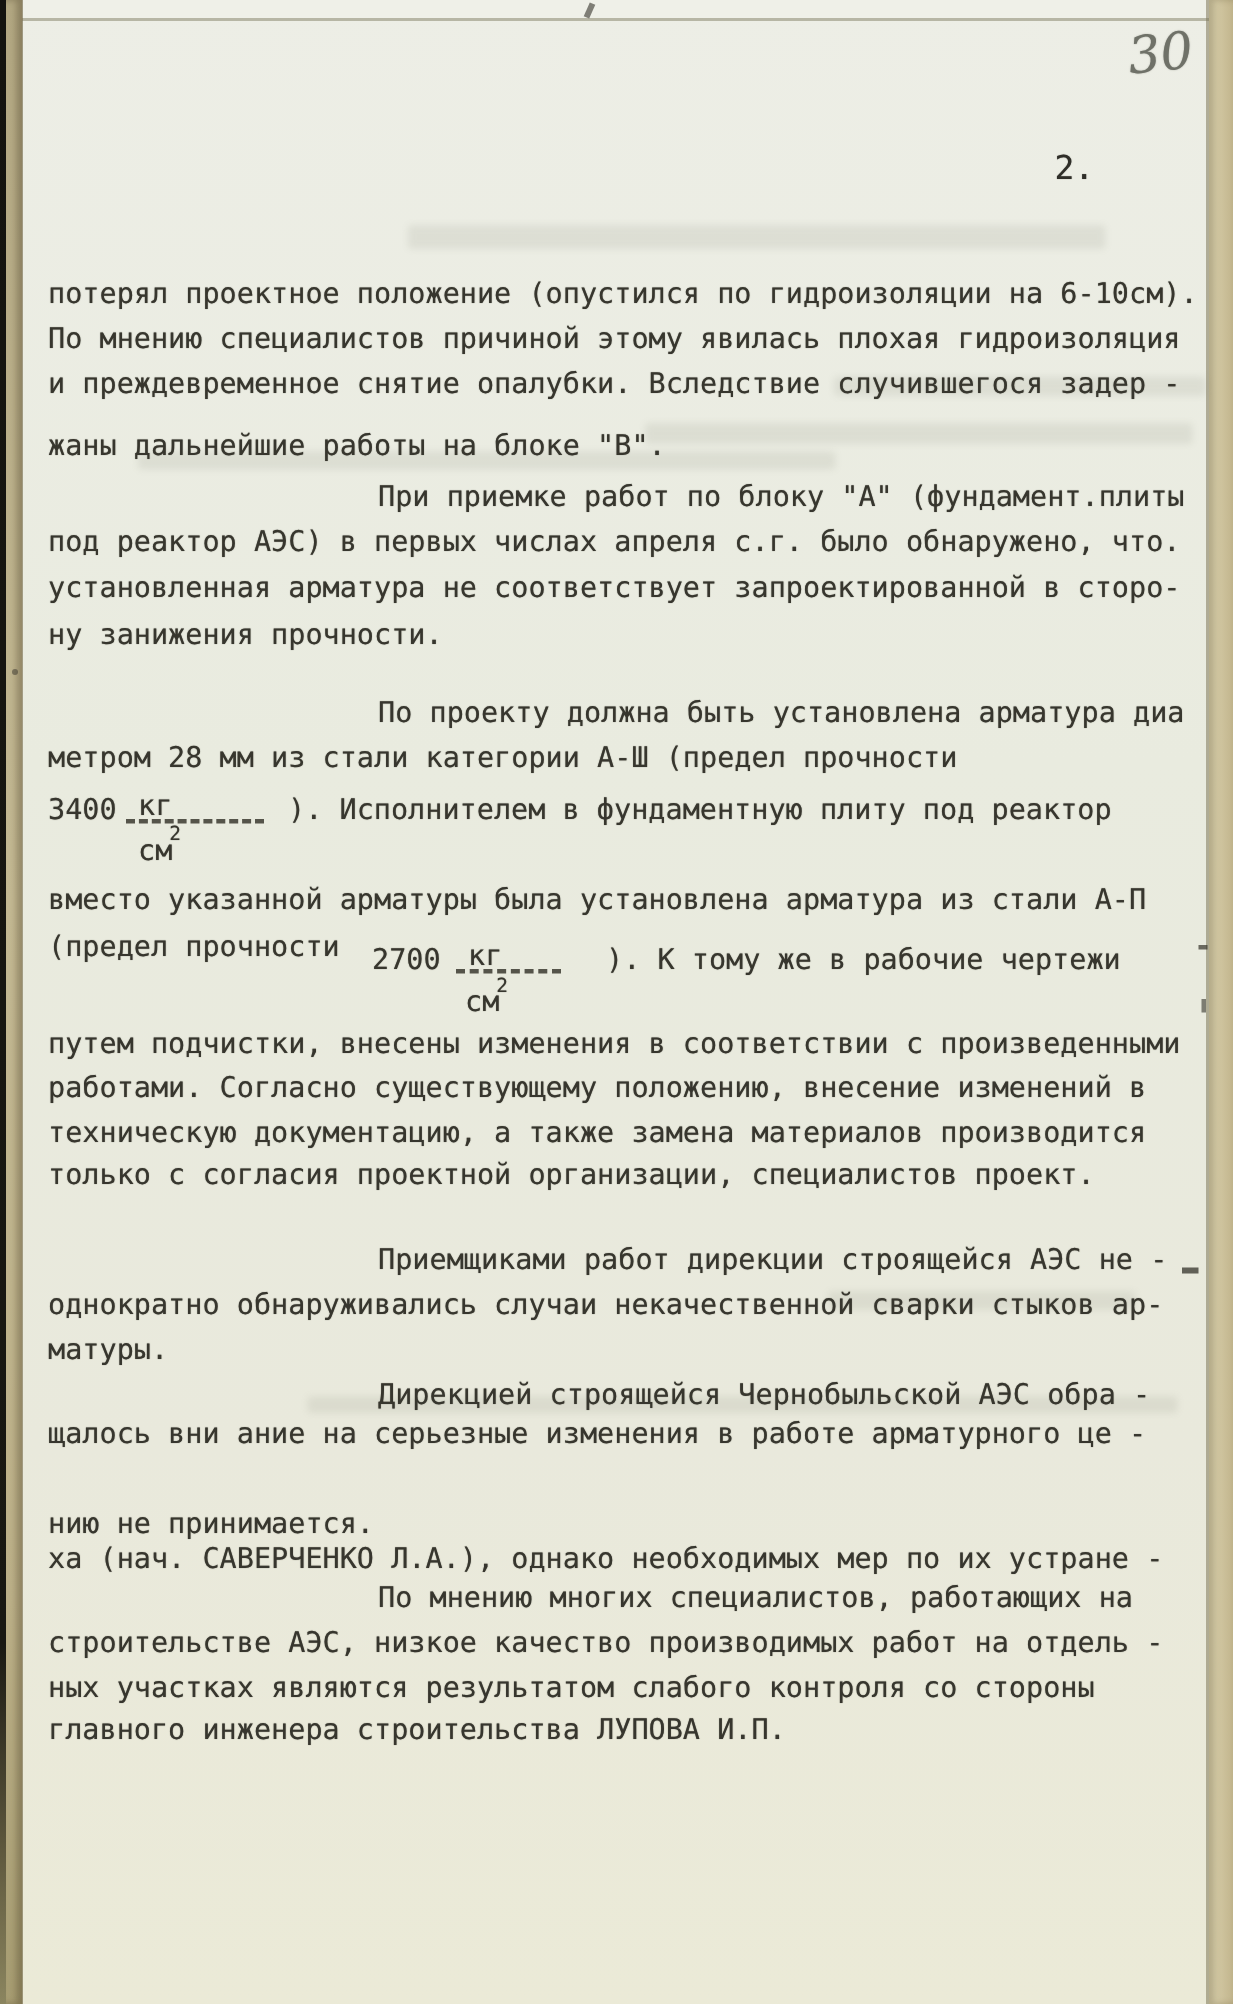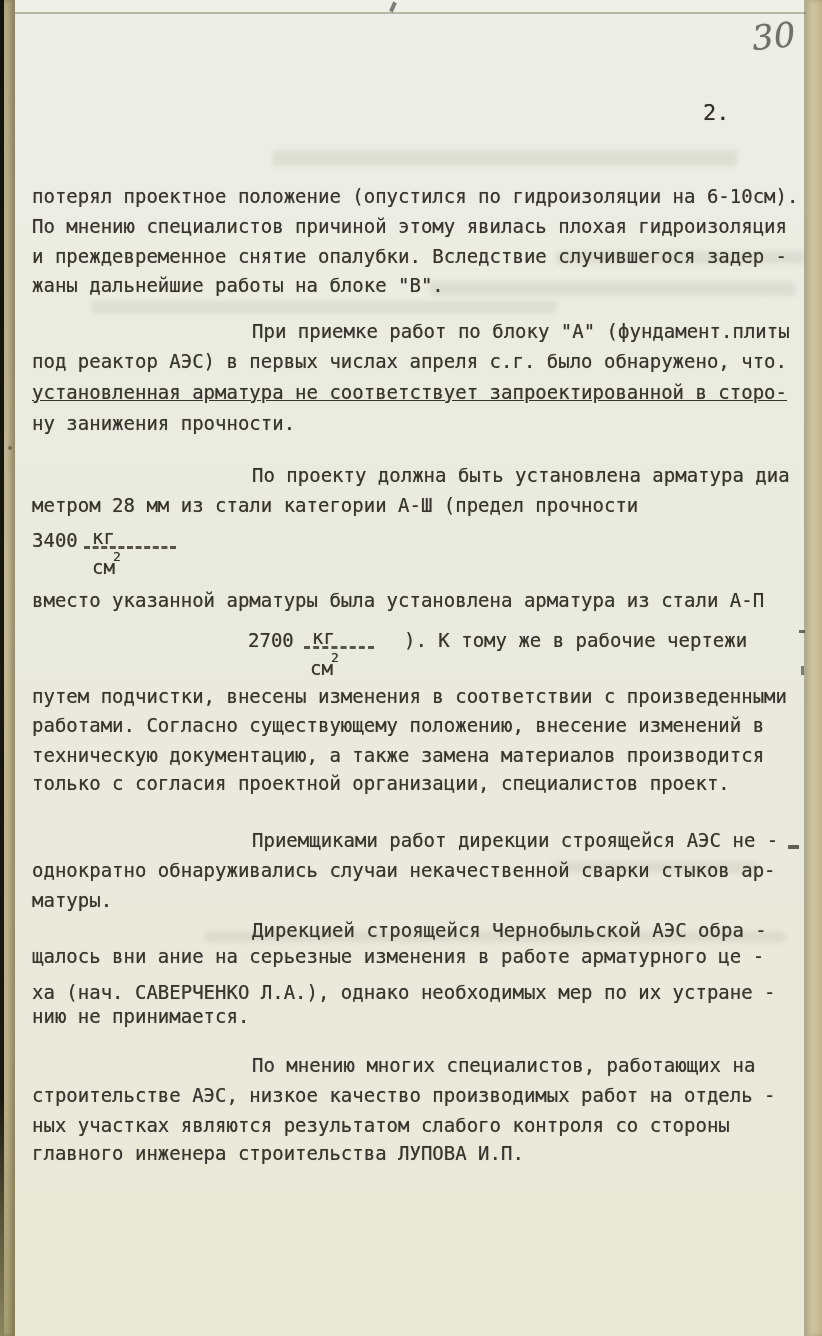--- a/index.html
+++ b/index.html
@@ -91,50 +91,52 @@
       <div class="tline" style="top: 183px;">
         <span class="seg" style="left: 32px;">потерял проектное положение (опустился по гидроизоляции на 6-10см).</span>
       </div>
       <div class="tline" style="top: 213px;">
         <span class="seg" style="left: 32px;">По мнению специалистов причиной этому явилась плохая гидроизоляция</span>
       </div>
       <div class="tline" style="top: 243px;">
         <span class="seg" style="left: 32px;">и преждевременное снятие опалубки. Вследствие случившегося задер -</span>
       </div>
       <div class="tline" style="top: 272px;">
-        <span class="seg" style="left: 32px;">жаны дальнейшие работы на блоке "В".</span>
+        <span class="seg" style="left: 32px; margin-top: 12px;">жаны дальнейшие работы на блоке "В".</span>
       </div>
       <div class="tline" style="top: 318px;">
         <span class="seg" style="left: 252px;">При приемке работ по блоку "А" (фундамент.плиты</span>
       </div>
       <div class="tline" style="top: 348px;">
         <span class="seg" style="left: 32px;">под реактор АЭС) в первых числах апреля с.г. было обнаружено, что.</span>
       </div>
       <div class="tline" style="top: 379px;">
-        <span class="seg" style="left: 32px; text-decoration: underline;">установленная арматура не соответствует запроектированной в сторо-</span>
+        <span class="seg" style="left: 32px;">установленная арматура не соответствует запроектированной в сторо-</span>
       </div>
       <div class="tline" style="top: 410px;">
         <span class="seg" style="left: 32px;">ну занижения прочности.</span>
       </div>
       <div class="tline" style="top: 462px;">
         <span class="seg" style="left: 252px; text-align: right;">По проекту должна быть установлена арматура диа</span>
       </div>
       <div class="tline" style="top: 492px;">
         <span class="seg" style="left: 32px;">метром 28 мм из стали категории А-Ш (предел прочности</span>
       </div>
       <div class="tline" style="top: 527px;">
         <span class="seg" style="left: 32px;">3400</span>
         <span class="seg" style="left: 92px; top: -3px;">кг</span>
         <span class="seg fracbar" style="left: 84px; top: 19px; width: 92px;"></span>
         <span class="seg" style="left: 92px; top: 27px;">см<sup>2</sup></span>
+        <span class="seg" style="left: 192px;">). Исполнителем в фундаментную плиту под реактор</span>
       </div>
       <div class="tline" style="top: 587px;">
         <span class="seg" style="left: 32px;">вместо указанной арматуры была установлена арматура из стали А-П</span>
       </div>
       <div class="tline" style="top: 618px;">
+        <span class="seg" style="left: 32px;">(предел прочности</span>
         <span class="seg" style="left: 248px; top: 9px;">2700</span>
         <span class="seg" style="left: 312px; top: 6px;">кг</span>
         <span class="seg fracbar" style="left: 304px; top: 28px; width: 70px;"></span>
         <span class="seg" style="left: 310px; top: 37px;">см<sup>2</sup></span>
         <span class="seg" style="left: 404px; top: 9px;">). К тому же в рабочие чертежи</span>
       </div>
       <div class="tline" style="top: 683px;">
         <span class="seg" style="left: 32px;">путем подчистки, внесены изменения в соответствии с произведенными</span>
       </div>
       <div class="tline" style="top: 712px;">
@@ -154,21 +156,21 @@
       </div>
       <div class="tline" style="top: 887px;">
         <span class="seg" style="left: 32px;">матуры.</span>
       </div>
       <div class="tline" style="top: 917px;">
         <span class="seg" style="left: 252px;">Дирекцией строящейся Чернобыльской АЭС обра -</span>
       </div>
       <div class="tline" style="top: 943px;">
         <span class="seg" style="left: 32px;">щалось вни ание на серьезные изменения в работе арматурного це -</span>
       </div>
-      <div class="tline" style="top: 979px;">
+      <div class="tline" style="top: 1026px;">
         <span class="seg" style="left: 32px;">ха (нач. САВЕРЧЕНКО Л.А.), однако необходимых мер по их устране -</span>
       </div>
       <div class="tline" style="top: 1003px;">
         <span class="seg" style="left: 32px;">нию не принимается.</span>
       </div>
       <div class="tline" style="top: 1052px;">
         <span class="seg" style="left: 252px;">По мнению многих специалистов, работающих на</span>
       </div>
       <div class="tline" style="top: 1082px;">
         <span class="seg" style="left: 32px;">строительстве АЭС, низкое качество производимых работ на отдель -</span>

